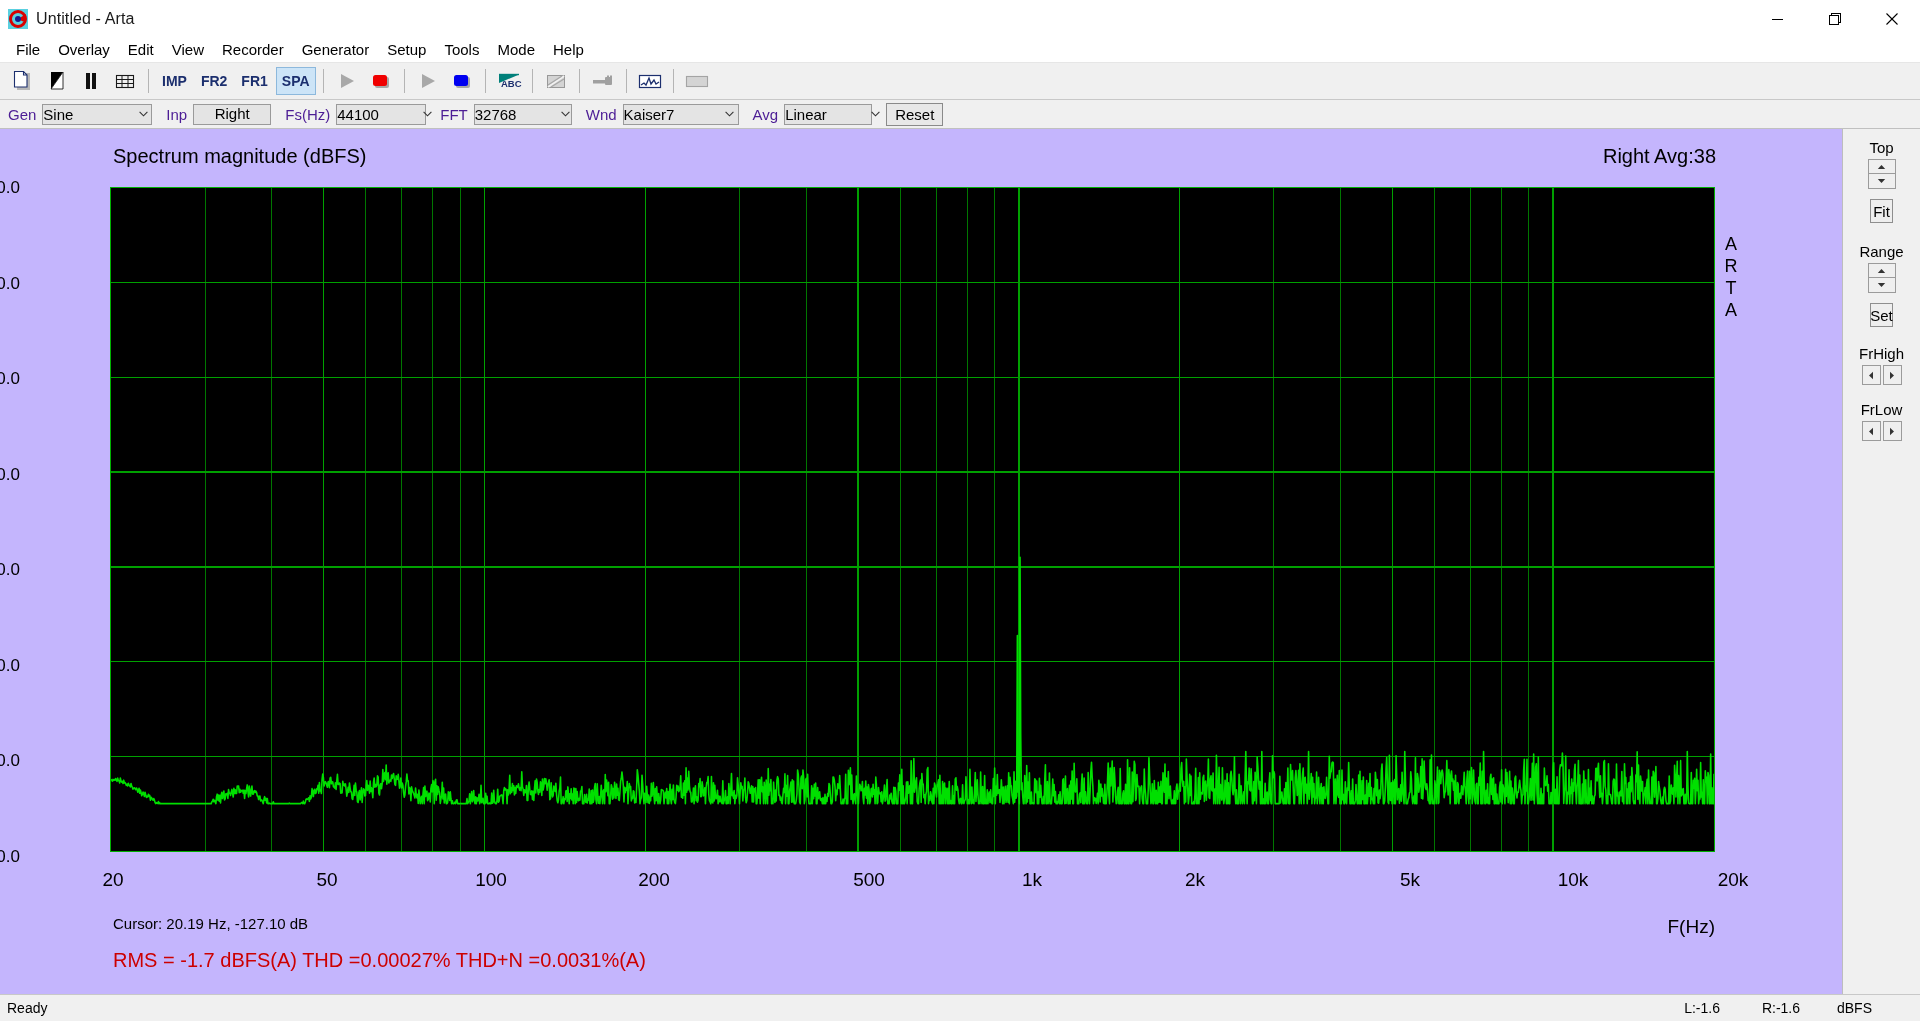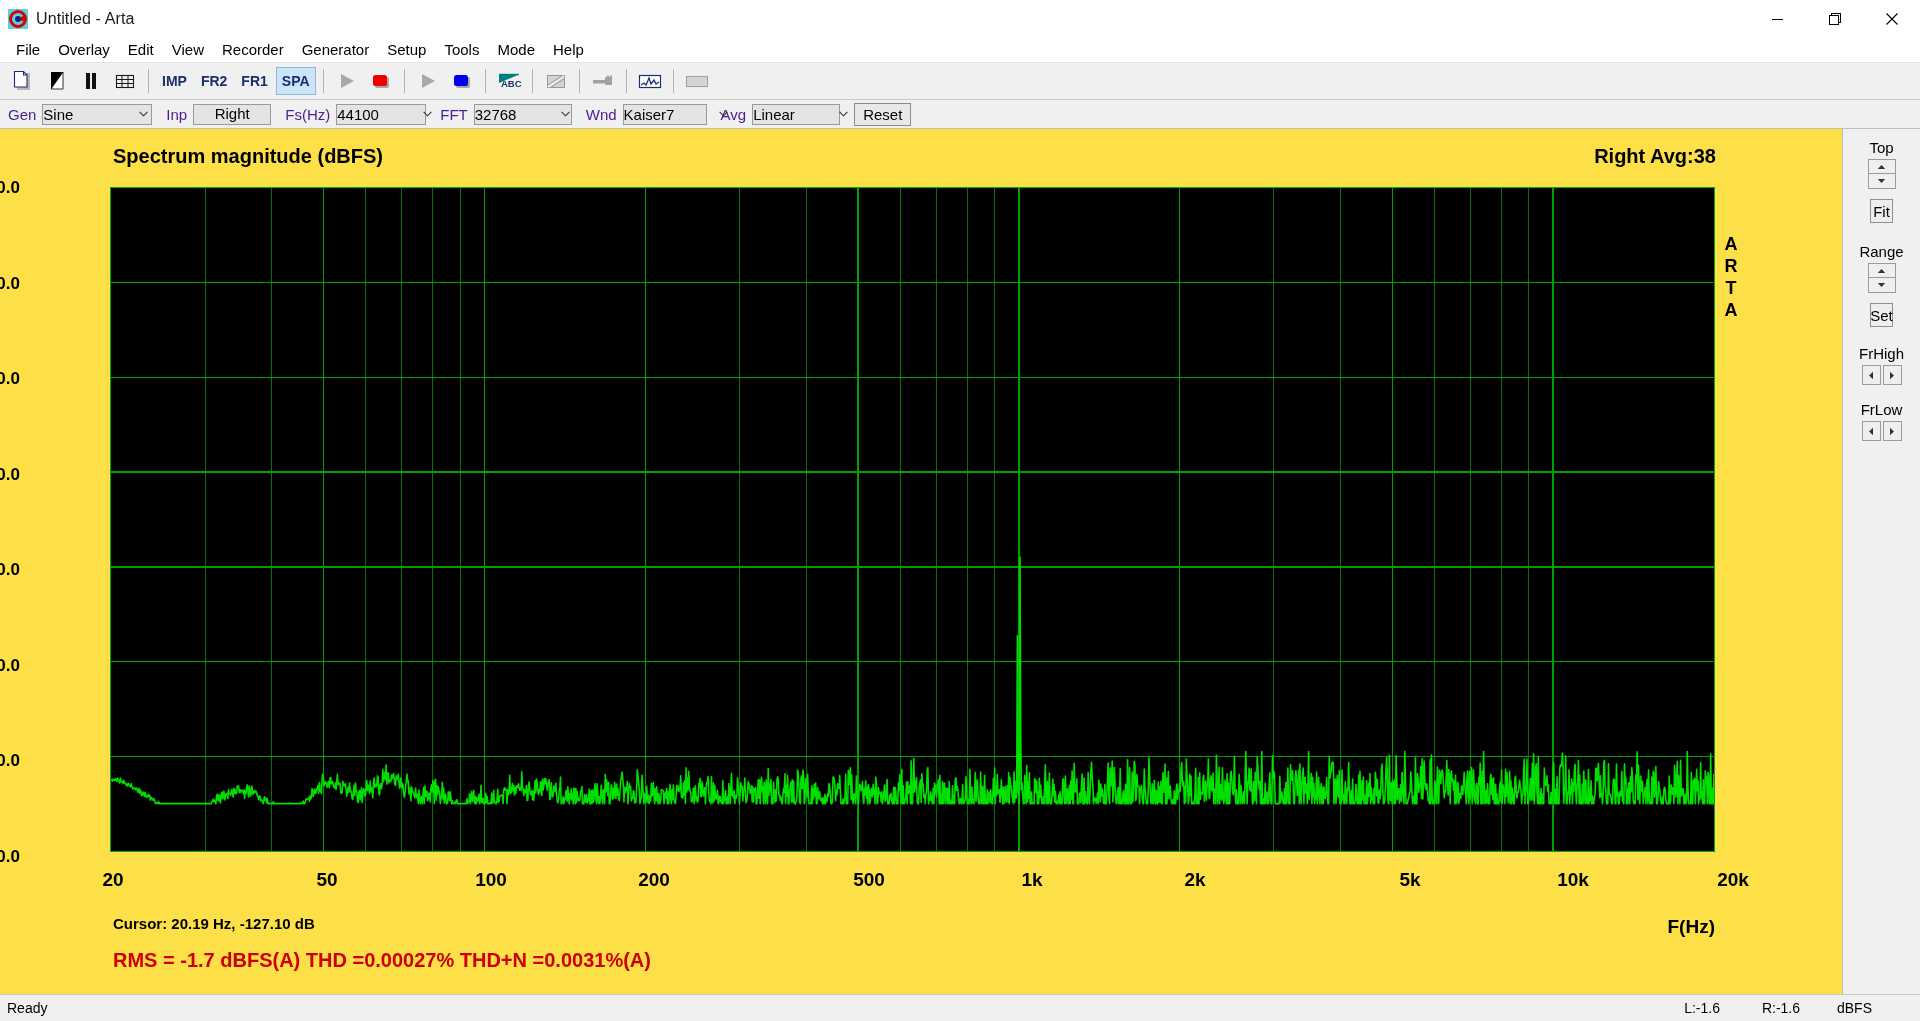--- a/index.html
+++ b/index.html
@@ -156,21 +156,21 @@
     width: 16px;
     display: flex;
     align-items: center;
     justify-content: center;
     flex: 0 0 auto;
   }
   .w-gen { width: 110px; }
   .w-inp { width: 78px; flex-direction: column; }
   .w-fs  { width: 90px; }
   .w-fft { width: 98px; }
-  .w-wnd { width: 84px; }
+  .w-wnd { width: 116px; }
   .w-avg { width: 88px; }
   .btn-reset {
     height: 23px;
     min-width: 54px;
     background: #e8e8e8;
     border: 1px solid #8a8a8a;
     font-size: 15px;
     color: #000;
     display: flex;
     align-items: center;
@@ -183,23 +183,22 @@
   
   .main {
     flex: 1 1 auto;
     display: flex;
     min-height: 0;
     background: #f0f0f0;
   }
   .plot-area {
     flex: 1 1 auto;
     position: relative;
-    background: #fde047;
+    background: #c4b5fd;
     min-width: 0;
-    font-weight: bold;
   }
   .rail {
     width: 78px;
     flex: 0 0 auto;
     background: #f0f0f0;
     border-left: 1px solid #bdbdbd;
     display: flex;
     flex-direction: column;
     align-items: center;
     padding-top: 8px;

